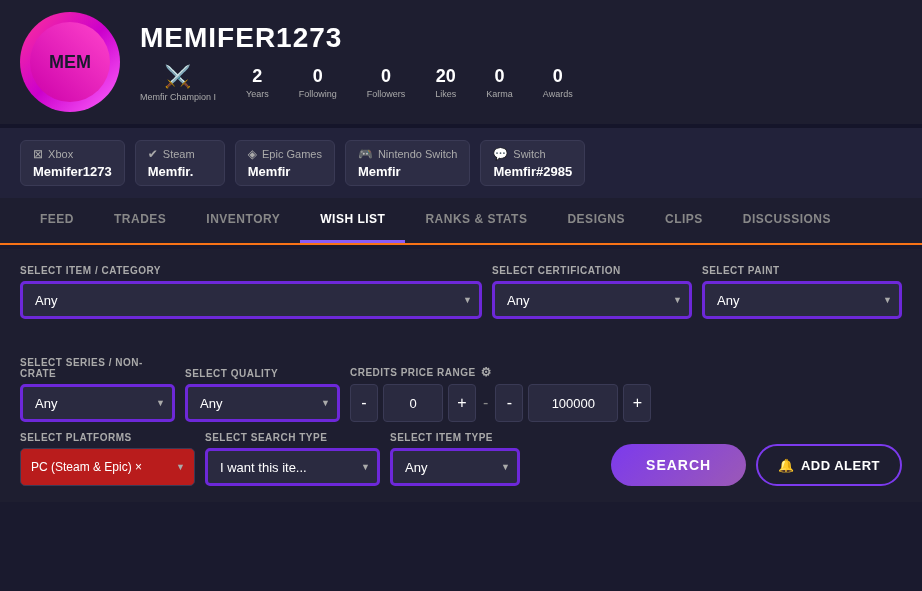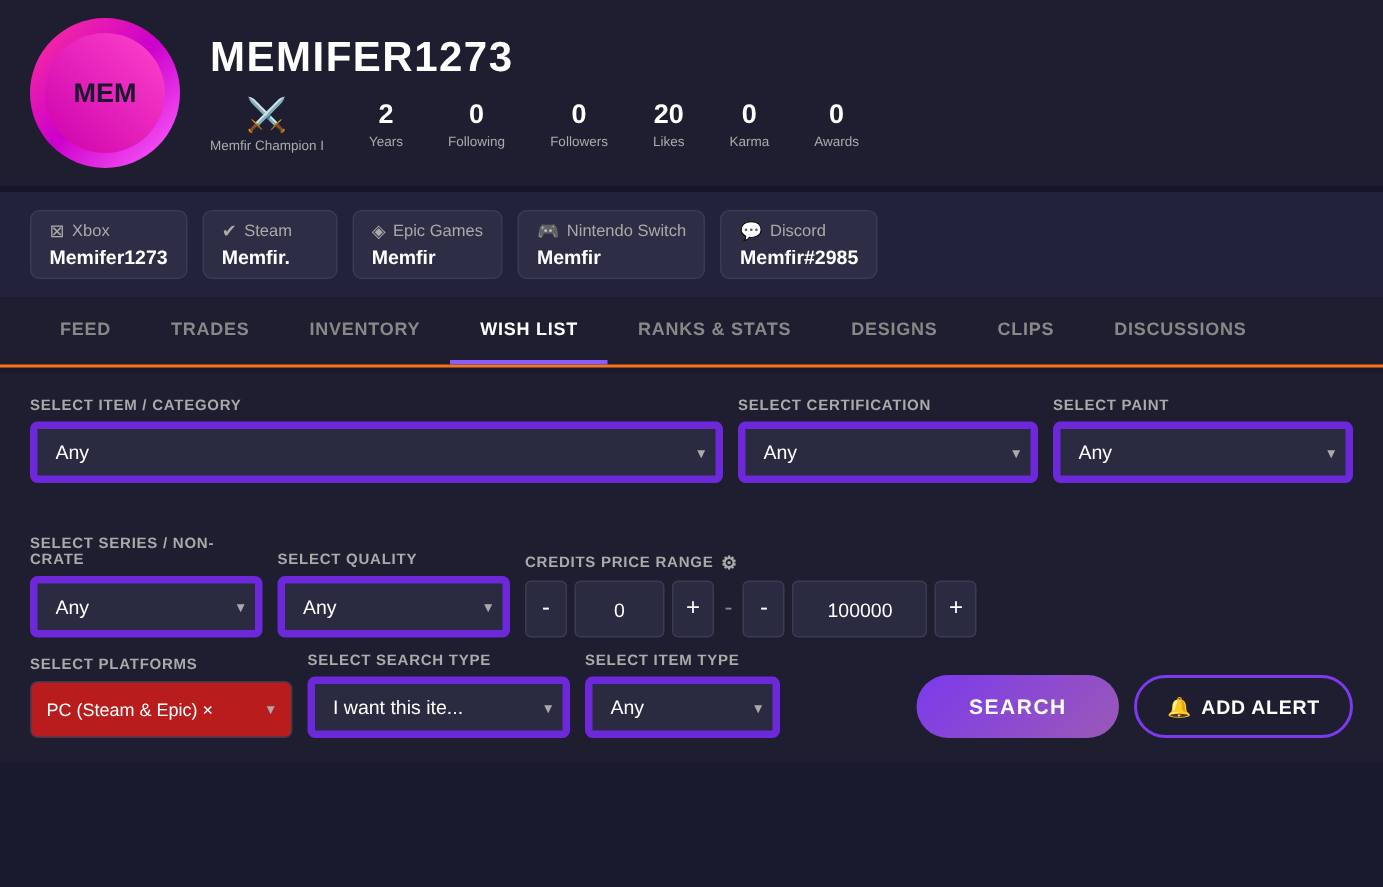--- a/index.html
+++ b/index.html
@@ -172,21 +172,21 @@
       color: #aaa;
       text-transform: uppercase;
       letter-spacing: 0.5px;
     }
     .filter-select-wrapper {
       position: relative;
       display: inline-block;
     }
     .filter-select-wrapper select {
       background: #2a2a40;
-      border: 5px solid #6d28d9;
+      border: 3px solid #6d28d9;
       color: #fff;
       padding: 8px 30px 8px 12px;
       border-radius: 5px;
       font-size: 13px;
       appearance: none;
       cursor: pointer;
       width: 100%;
       min-height: 38px;
     }
     .filter-select-wrapper::after {
@@ -368,21 +368,21 @@
   <div class="platform-badge">
     <div class="platform-name-row">
       <span class="platform-icon">🎮</span>
       <span>Nintendo Switch</span>
     </div>
     <span class="platform-username">Memfir</span>
   </div>
   <div class="platform-badge">
     <div class="platform-name-row">
       <span class="platform-icon">💬</span>
-      <span>Discord</span>
+      <span>Switch</span>
     </div>
     <span class="platform-username">Memfir#2985</span>
   </div>
 </div>
 
 <div class="nav-tabs">
   <div class="nav-tab">FEED</div>
   <div class="nav-tab">TRADES</div>
   <div class="nav-tab">INVENTORY</div>
   <div class="nav-tab active">WISH LIST</div>

